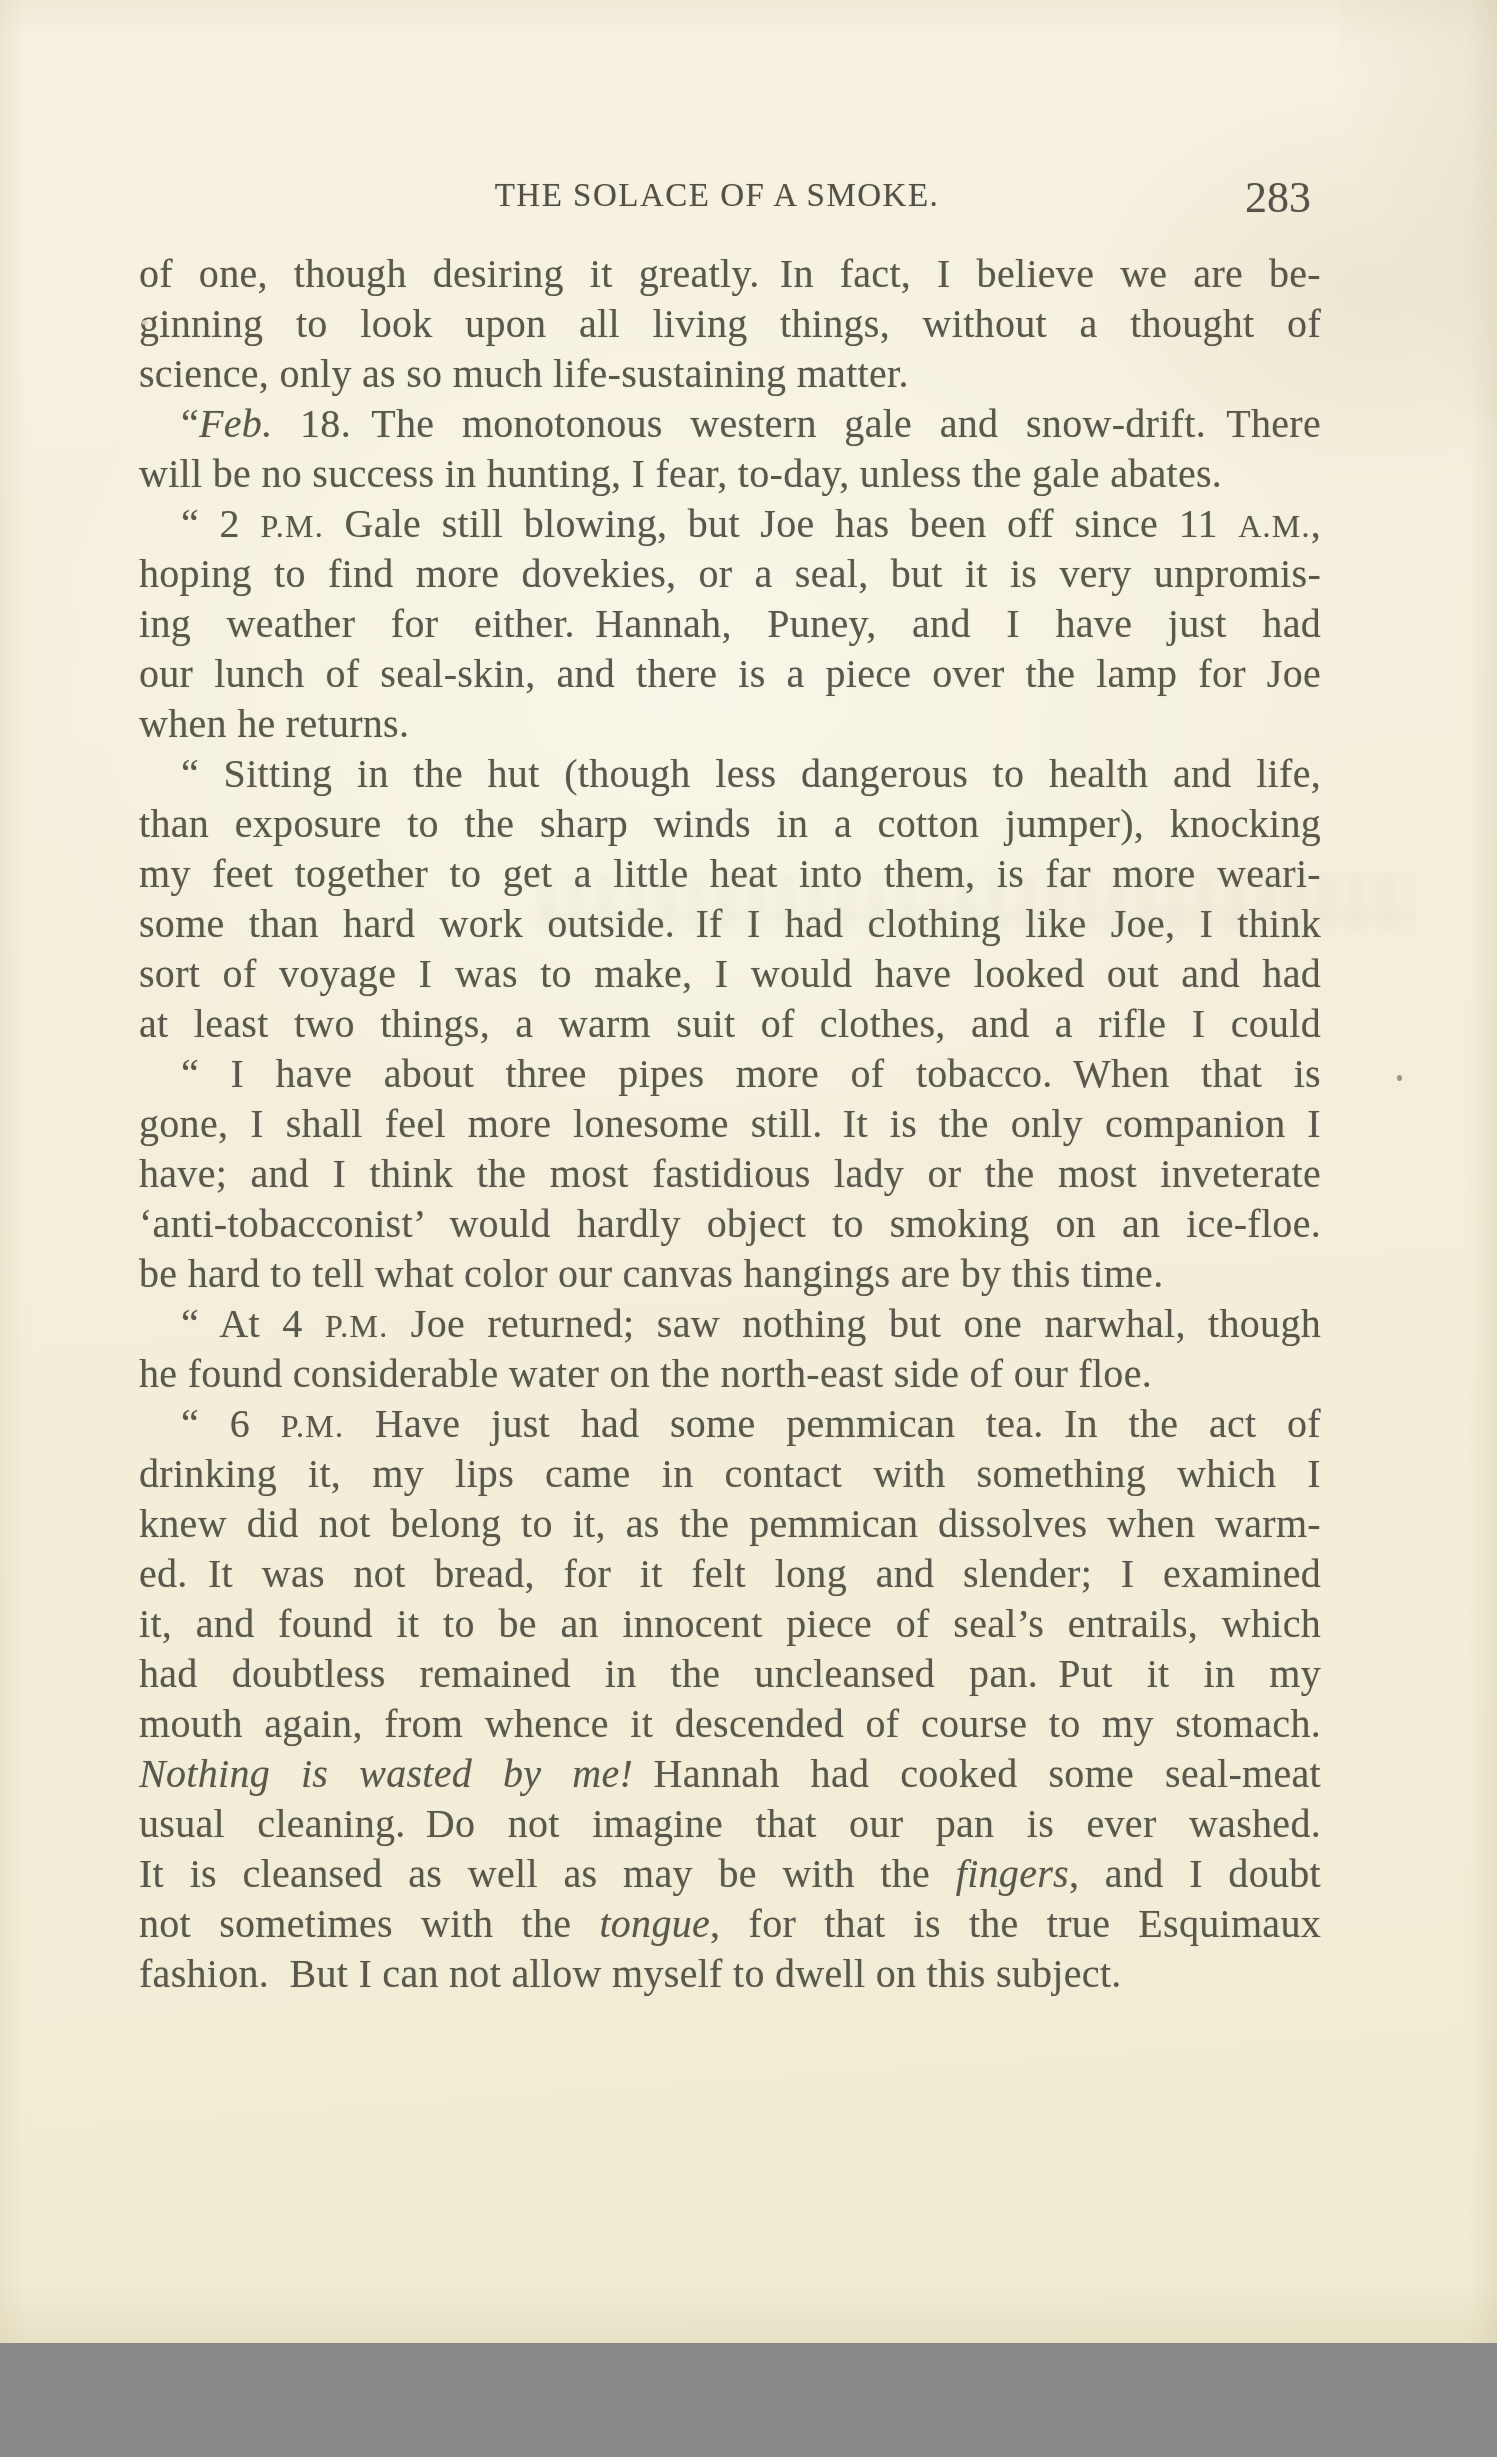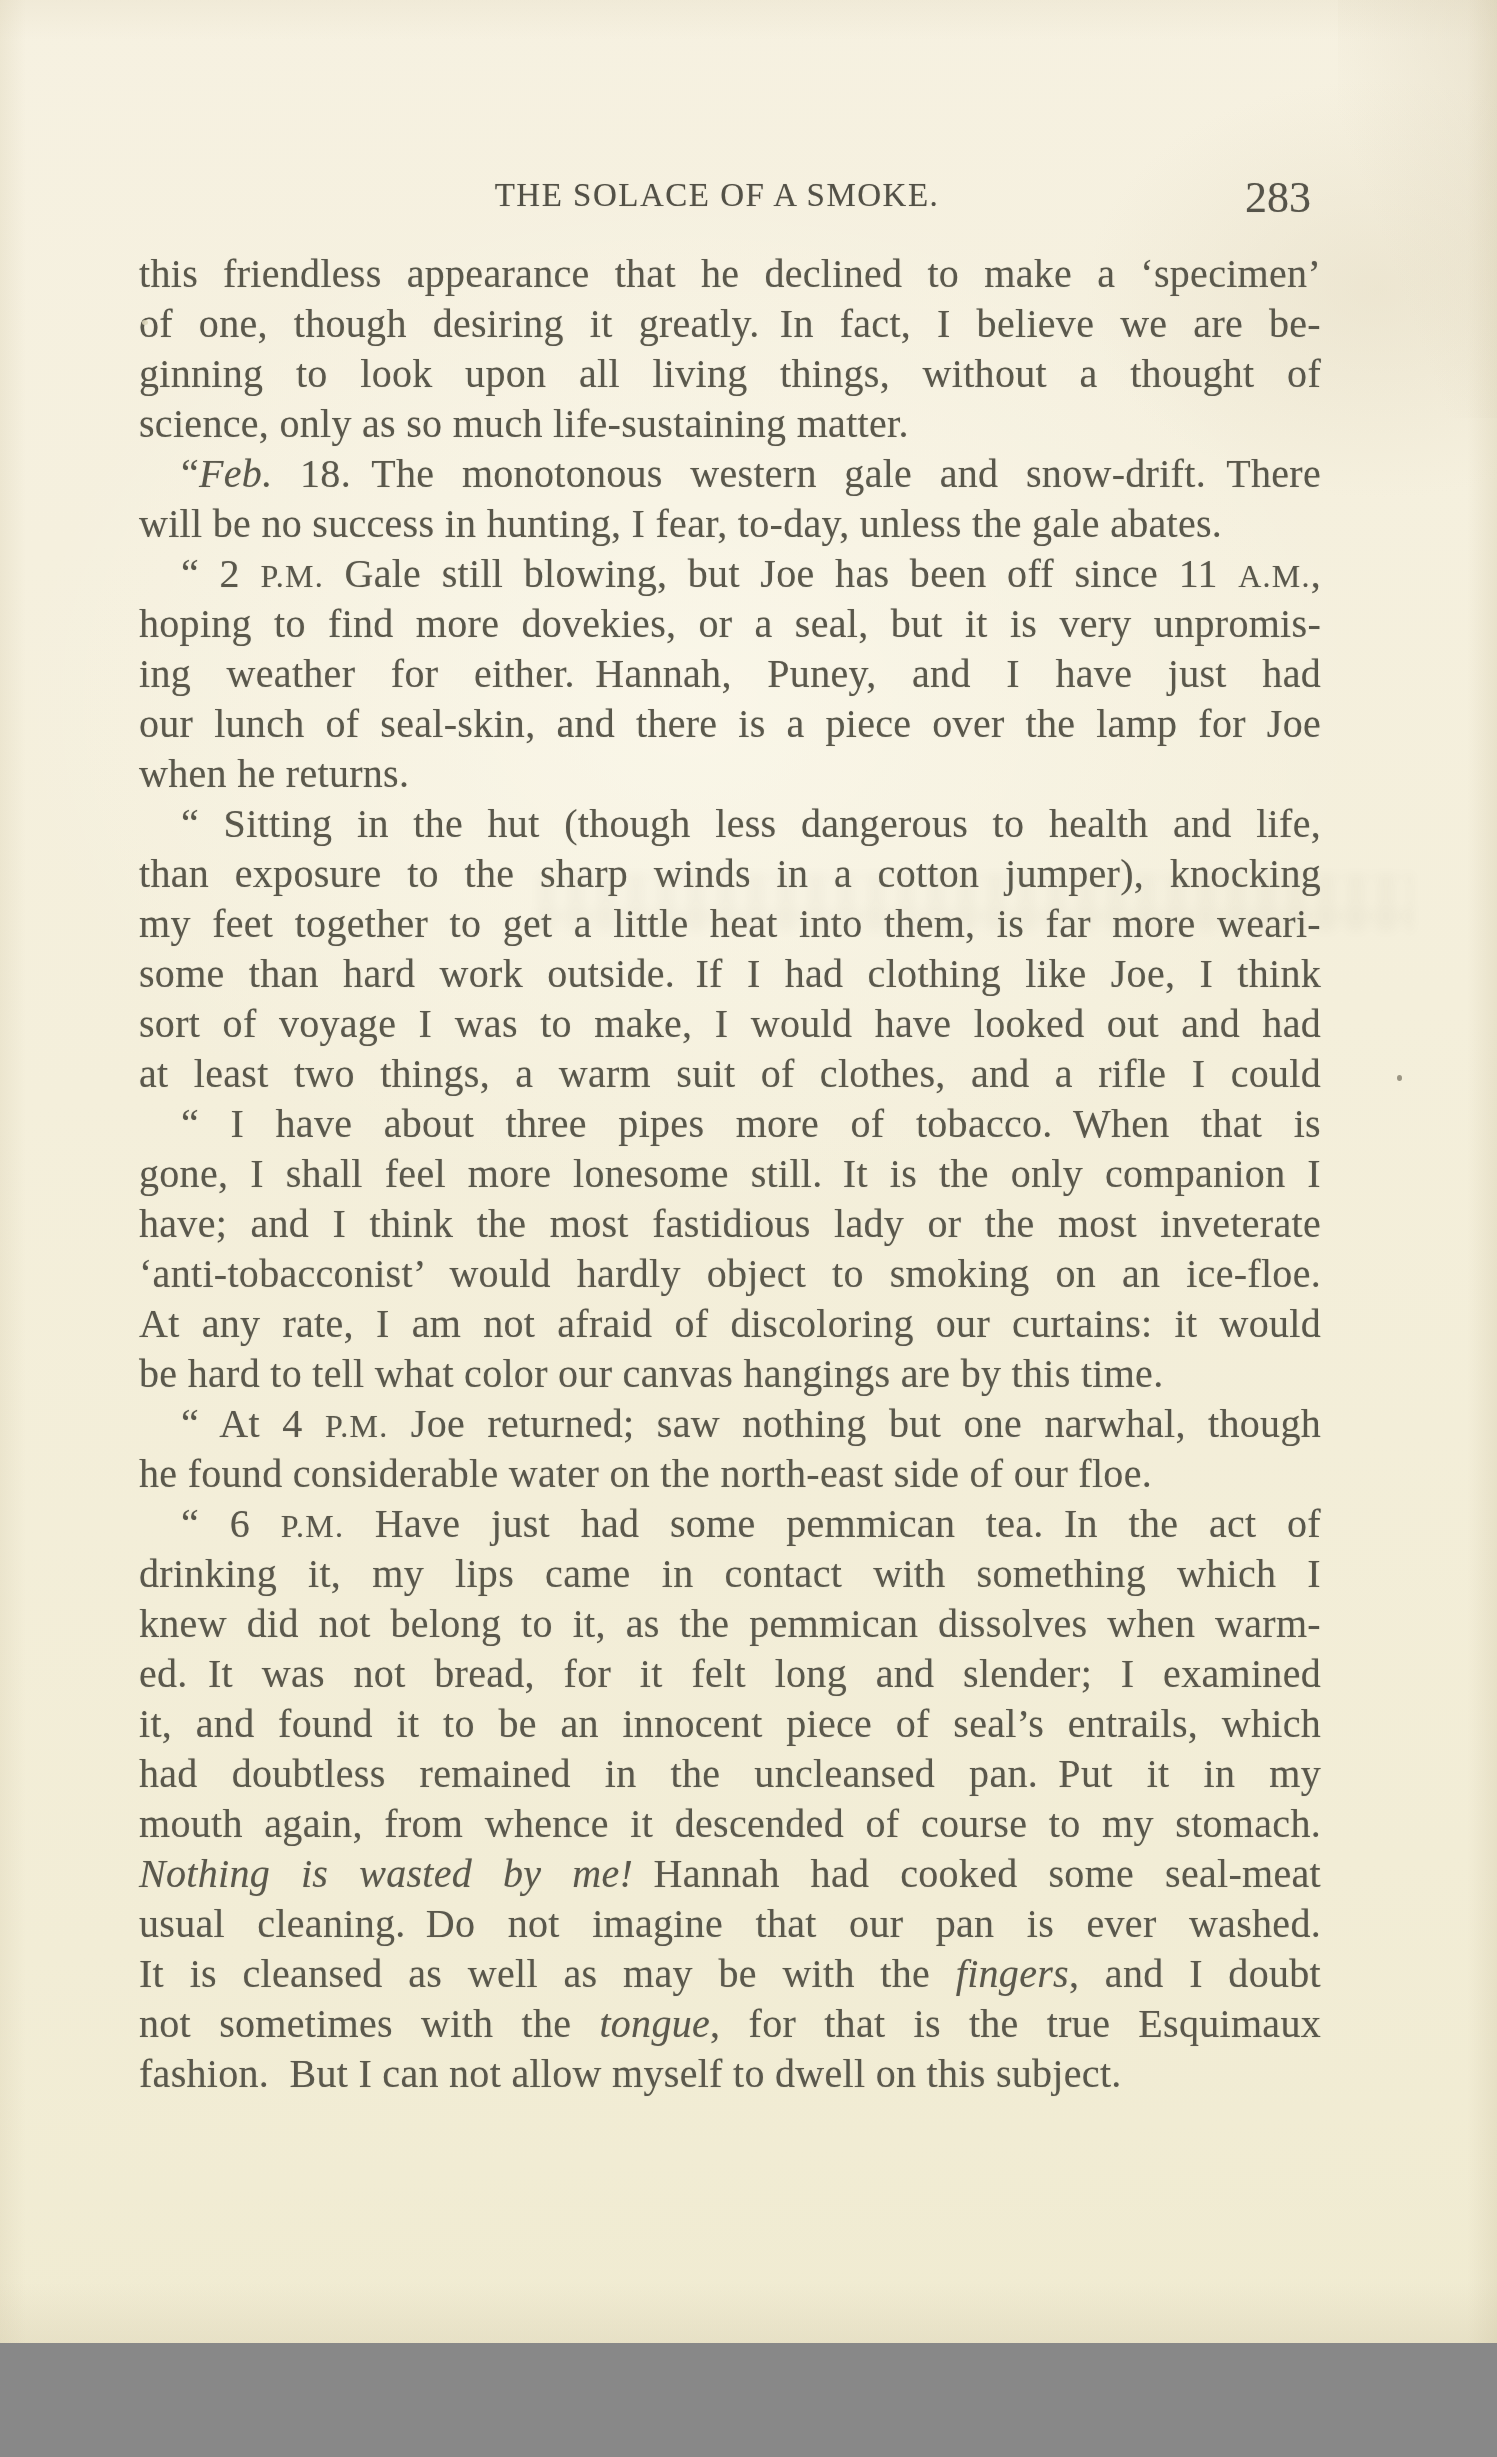--- a/index.html
+++ b/index.html
@@ -71,42 +71,40 @@
 
 <div class="page">
   <div class="corner-sheen"></div>
 
   <div class="running-header">
     <div class="running-title">THE SOLACE OF A SMOKE.</div>
     <div class="folio">283</div>
   </div>
 
   <div class="text-block">
-      <div class="line"><span>this friendless appearance that he declined to make a ‘specimen’</span></div>
       <div class="line"><span>of one, though desiring it greatly. In fact, I believe we are be-</span></div>
       <div class="line"><span>ginning to look upon all living things, without a thought of</span></div>
       <div class="line last"><span>science, only as so much life-sustaining matter.</span></div>
       <div class="line indent"><span>“</span><span class="i">Feb.</span><span> 18. The monotonous western gale and snow-drift. There</span></div>
       <div class="line last"><span>will be no success in hunting, I fear, to-day, unless the gale abates.</span></div>
       <div class="line indent"><span>“ 2 </span><span class="sc">P.M.</span><span> Gale still blowing, but Joe has been off since 11 </span><span class="sc">A.M.</span><span>,</span></div>
       <div class="line"><span>hoping to find more dovekies, or a seal, but it is very unpromis-</span></div>
       <div class="line"><span>ing weather for either. Hannah, Puney, and I have just had</span></div>
       <div class="line"><span>our lunch of seal-skin, and there is a piece over the lamp for Joe</span></div>
       <div class="line last"><span>when he returns.</span></div>
       <div class="line indent"><span>“ Sitting in the hut (though less dangerous to health and life,</span></div>
       <div class="line"><span>than exposure to the sharp winds in a cotton jumper), knocking</span></div>
       <div class="line"><span>my feet together to get a little heat into them, is far more weari-</span></div>
       <div class="line"><span>some than hard work outside. If I had clothing like Joe, I think</span></div>
       <div class="line"><span>sort of voyage I was to make, I would have looked out and had</span></div>
       <div class="line"><span>at least two things, a warm suit of clothes, and a rifle I could</span></div>
       <div class="line indent"><span>“ I have about three pipes more of tobacco. When that is</span></div>
       <div class="line"><span>gone, I shall feel more lonesome still. It is the only companion I</span></div>
       <div class="line"><span>have; and I think the most fastidious lady or the most inveterate</span></div>
       <div class="line"><span>‘anti-tobacconist’ would hardly object to smoking on an ice-floe.</span></div>
-      <div class="line"><span>At any rate, I am not afraid of discoloring our curtains: it would</span></div>
       <div class="line last"><span>be hard to tell what color our canvas hangings are by this time.</span></div>
       <div class="line indent"><span>“ At 4 </span><span class="sc">P.M.</span><span> Joe returned; saw nothing but one narwhal, though</span></div>
       <div class="line last"><span>he found considerable water on the north-east side of our floe.</span></div>
       <div class="line indent"><span>“ 6 </span><span class="sc">P.M.</span><span> Have just had some pemmican tea. In the act of</span></div>
       <div class="line"><span>drinking it, my lips came in contact with something which I</span></div>
       <div class="line"><span>knew did not belong to it, as the pemmican dissolves when warm-</span></div>
       <div class="line"><span>ed. It was not bread, for it felt long and slender; I examined</span></div>
       <div class="line"><span>it, and found it to be an innocent piece of seal’s entrails, which</span></div>
       <div class="line"><span>had doubtless remained in the uncleansed pan. Put it in my</span></div>
       <div class="line"><span>mouth again, from whence it descended of course to my stomach.</span></div>

